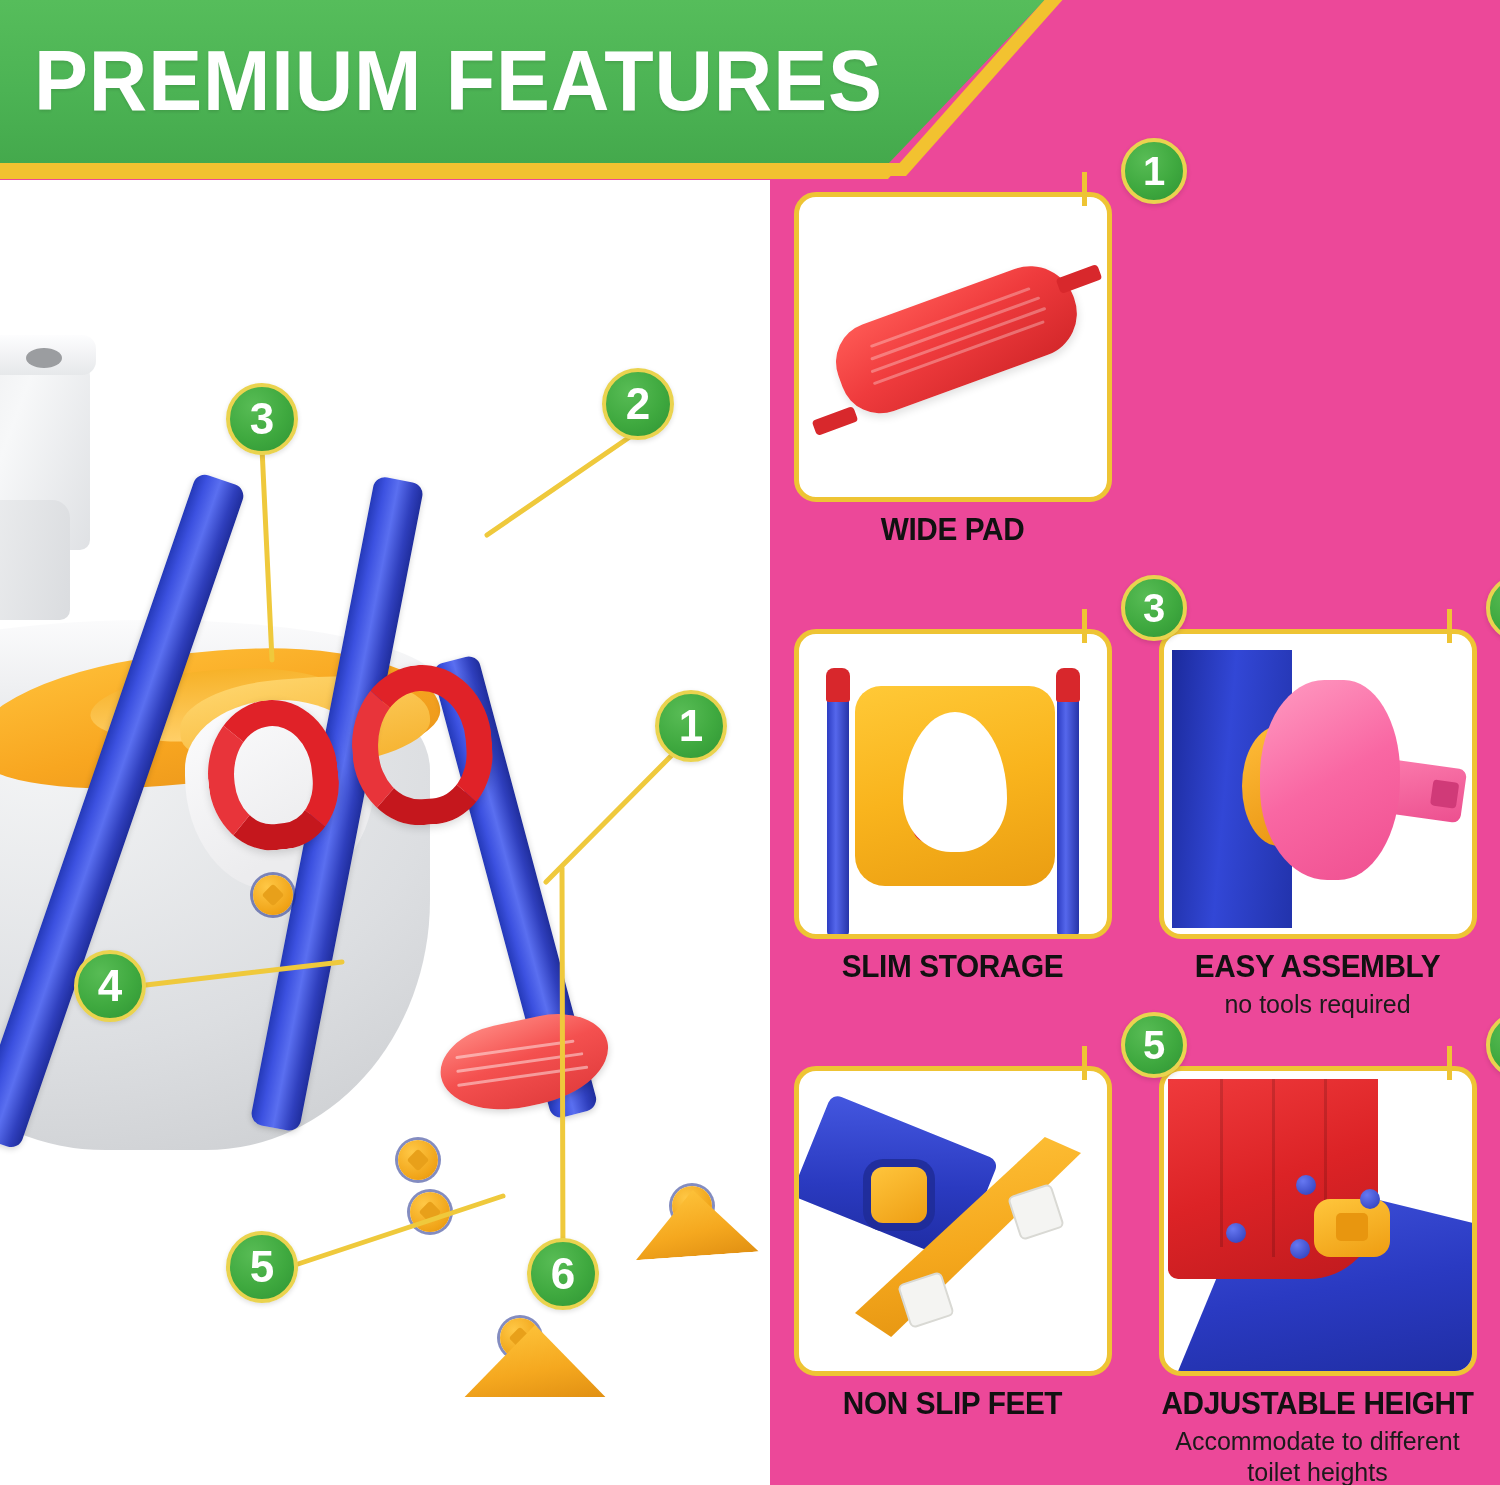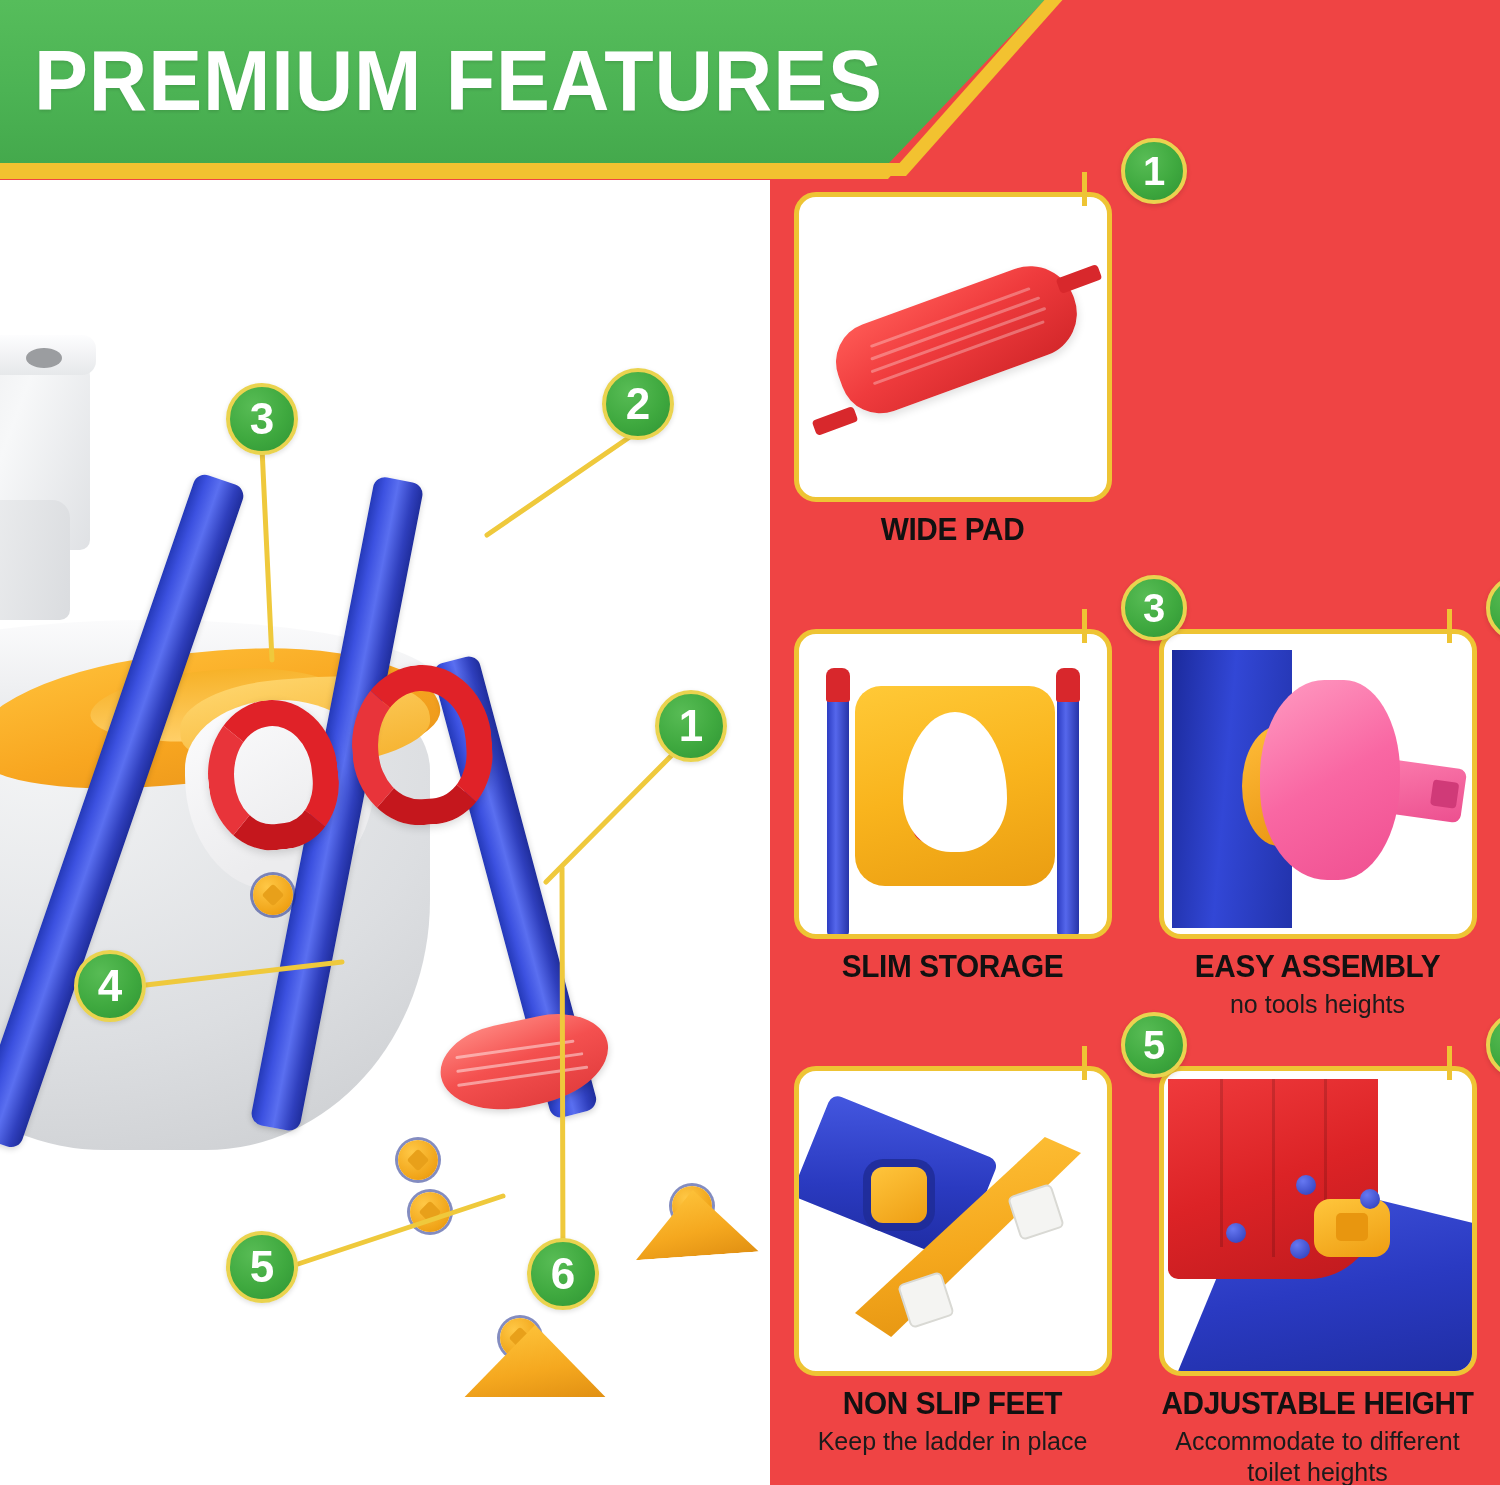--- a/index.html
+++ b/index.html
@@ -2,21 +2,21 @@
 <html><head>
 <meta charset="utf-8">
 <style>
   * { box-sizing: border-box; margin: 0; padding: 0; }
   html, body {
     width: 1500px; height: 1485px;
     background: #ffffff;
     font-family: "Liberation Sans", sans-serif;
     overflow: hidden;
   }
-  #page { position: relative; width: 1500px; height: 1485px; background: #ef4444; }
+  #page { position: relative; width: 1500px; height: 1485px; background: #ec4899; }
 
   
   .banner { position: absolute; left: 0; top: 0; width: 1070px; height: 180px; }
   .banner-green {
     position: absolute; left: 0; top: 0; width: 1070px; height: 164px;
     background: linear-gradient(180deg,#56bd5b 0%,#4cb354 55%,#44a94c 100%);
     clip-path: polygon(0 0, 1045px 0, 888px 164px, 0 164px);
   }
   .banner-gold {
     position: absolute; left: 0; top: 163px; width: 1070px; height: 16px;
@@ -443,41 +443,40 @@
           <div class="c4-shaft"></div>
           <div class="c4-knob"></div>
         </div>
       </div>
       <div class="card-badge">
         <div class="badge small">
           
         </div>
       </div>
       <div class="card-title">EASY ASSEMBLY</div>
-      <div class="card-sub">no tools heights</div>
+      <div class="card-sub">no tools required</div>
     </div>
 
     <div class="card" style="left:0px;top:874px;">
       <div class="card-stem"></div>
       <div class="card-frame">
         <div class="art">
           <div class="c5-blue"></div>
           <div class="c5-knob"></div>
           <div class="c5-wedge"></div>
           <div class="c5-grip" style="left:214px;top:118px;transform:rotate(-18deg);"></div>
           <div class="c5-grip" style="left:104px;top:206px;transform:rotate(-18deg);"></div>
         </div>
       </div>
       <div class="card-badge">
         <div class="badge small">
           <span>5</span>
         </div>
       </div>
       <div class="card-title">NON SLIP FEET</div>
-      <div class="card-sub">Keep the ladder in place</div>
     </div>
 
     <div class="card" style="left:365px;top:874px;">
       <div class="card-stem"></div>
       <div class="card-frame">
         <div class="art">
           <div class="c6-blue"></div>
           <div class="c6-red">
             <div class="c6-rib" style="left:52px;top:0;height:168px;"></div>
             <div class="c6-rib" style="left:104px;top:0;height:178px;"></div>

